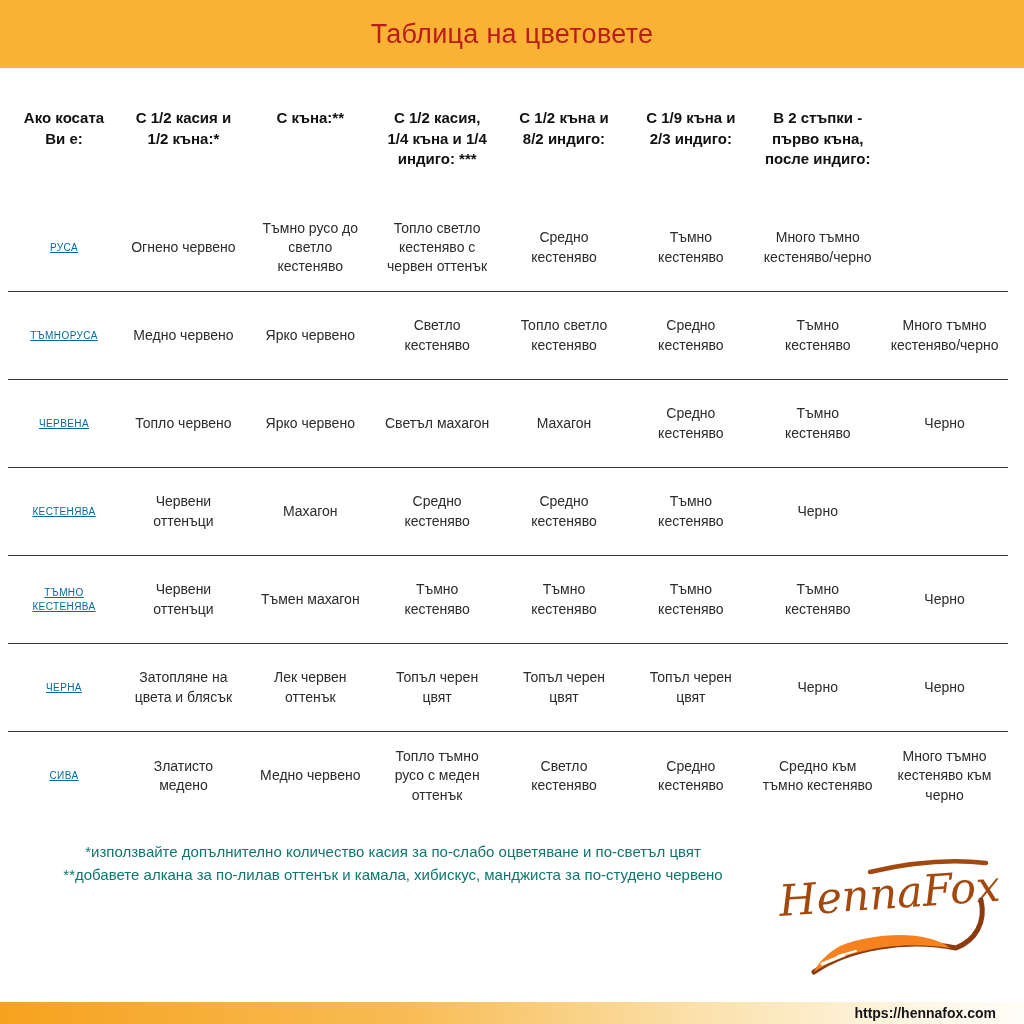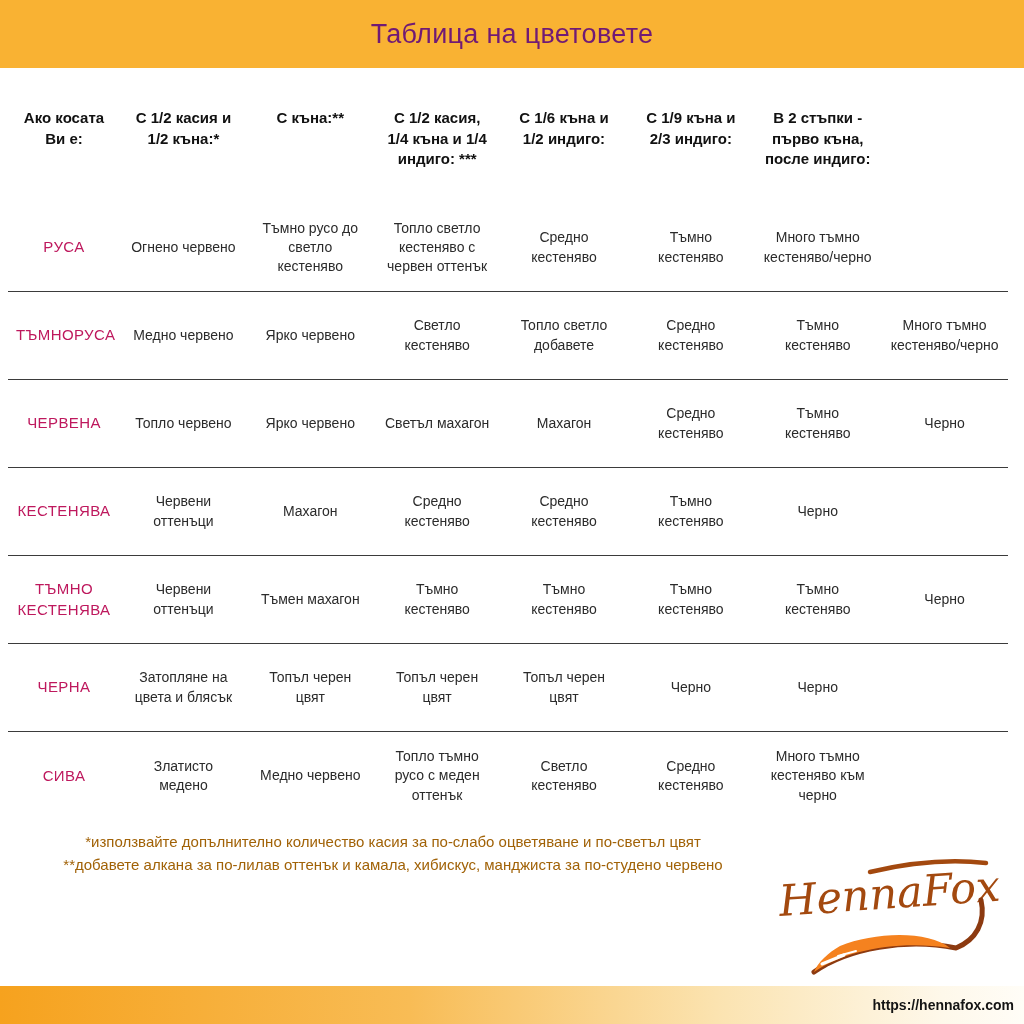--- a/index.html
+++ b/index.html
@@ -15,21 +15,21 @@
   .banner {
     height: 68px;
     background: #F9B233;
     display: flex;
     align-items: center;
     justify-content: center;
   }
   .banner h1 {
     font-size: 27px;
     font-weight: 400;
-    color: #701a75;
+    color: #b91c1c;
     letter-spacing: .3px;
   }
   
   .table-wrap { padding: 40px 12px 0 4px; }
   .color-table { width: 1000px; margin: 0 auto; }
   .trow {
     display: grid;
     grid-template-columns: 112px repeat(7, 1fr);
     align-items: center;
     min-height: 88px;
@@ -43,52 +43,53 @@
     color: #2b2b2b;
     padding: 6px 8px;
   }
   .hcell {
     font-weight: bold;
     font-size: 15px;
     color: #111;
     padding-top: 0;
   }
   .label {
-    font-size: 15px;
-    color: #be185d;
+    font-size: 10px;
+    color: #0369a1;
     letter-spacing: .4px;
+    text-decoration: underline;
   }
   
   .footnotes {
-    margin-top: 10px;
+    margin-top: 20px;
     margin-left: 28px;
     width: 730px;
     text-align: center;
     font-size: 15px;
     line-height: 1.55;
-    color: #a16207;
+    color: #0f766e;
   }
   
   .logo {
     position: absolute;
     right: 18px;
     bottom: 34px;
     width: 228px;
     height: 140px;
   }
   
   .footer-bar {
     position: absolute;
     left: 0; right: 0; bottom: 0;
-    height: 38px;
+    height: 22px;
     background: linear-gradient(90deg, #F6A21E 0%, #F8BC55 40%, #FBE3B0 70%, #FEF8EA 92%, #FFFDF7 100%);
     display: flex;
     align-items: center;
     justify-content: flex-end;
-    padding-right: 10px;
+    padding-right: 28px;
   }
   .footer-bar span {
     font-size: 14px;
     font-weight: bold;
     color: #141414;
   }
 </style>
 </head>
 <body>
 
@@ -96,39 +97,39 @@
   <h1>Таблица на цветовете</h1>
 </header>
 
 <main class="table-wrap">
   <div class="color-table">
       <div class="trow thead">
         <div class="tcell hcell">Ако косата Ви е:</div>
         <div class="tcell hcell">С 1/2 касия и 1/2 къна:*</div>
         <div class="tcell hcell">С къна:**</div>
         <div class="tcell hcell">С 1/2 касия, 1/4 къна и 1/4 индиго: ***</div>
-        <div class="tcell hcell">С 1/6 къна и 1/2 индиго:</div>
+        <div class="tcell hcell">С 1/2 къна и 8/2 индиго:</div>
         <div class="tcell hcell">С 1/9 къна и 2/3 индиго:</div>
         <div class="tcell hcell">В 2 стъпки - първо къна, после индиго:</div>
       </div>
       <div class="trow ruled">
         <div class="tcell label">РУСА</div>
         <div class="tcell">Огнено червено</div>
         <div class="tcell">Тъмно русо до светло кестеняво</div>
         <div class="tcell">Топло светло кестеняво с червен оттенък</div>
         <div class="tcell">Средно кестеняво</div>
         <div class="tcell">Тъмно кестеняво</div>
         <div class="tcell">Много тъмно кестеняво/черно</div>
       </div>
       <div class="trow ruled">
         <div class="tcell label">ТЪМНОРУСА</div>
         <div class="tcell">Медно червено</div>
         <div class="tcell">Ярко червено</div>
         <div class="tcell">Светло кестеняво</div>
-        <div class="tcell">Топло светло добавете</div>
+        <div class="tcell">Топло светло кестеняво</div>
         <div class="tcell">Средно кестеняво</div>
         <div class="tcell">Тъмно кестеняво</div>
         <div class="tcell">Много тъмно кестеняво/черно</div>
       </div>
       <div class="trow ruled">
         <div class="tcell label">ЧЕРВЕНА</div>
         <div class="tcell">Топло червено</div>
         <div class="tcell">Ярко червено</div>
         <div class="tcell">Светъл махагон</div>
         <div class="tcell">Махагон</div>
@@ -151,33 +152,35 @@
         <div class="tcell">Тъмен махагон</div>
         <div class="tcell">Тъмно кестеняво</div>
         <div class="tcell">Тъмно кестеняво</div>
         <div class="tcell">Тъмно кестеняво</div>
         <div class="tcell">Тъмно кестеняво</div>
         <div class="tcell">Черно</div>
       </div>
       <div class="trow ruled">
         <div class="tcell label">ЧЕРНА</div>
         <div class="tcell">Затопляне на цвета и блясък</div>
+        <div class="tcell">Лек червен оттенък</div>
         <div class="tcell">Топъл черен цвят</div>
         <div class="tcell">Топъл черен цвят</div>
         <div class="tcell">Топъл черен цвят</div>
         <div class="tcell">Черно</div>
         <div class="tcell">Черно</div>
       </div>
       <div class="trow">
         <div class="tcell label">СИВА</div>
         <div class="tcell">Златисто медено</div>
         <div class="tcell">Медно червено</div>
         <div class="tcell">Топло тъмно русо с меден оттенък</div>
         <div class="tcell">Светло кестеняво</div>
         <div class="tcell">Средно кестеняво</div>
+        <div class="tcell">Средно към тъмно кестеняво</div>
         <div class="tcell">Много тъмно кестеняво към черно</div>
       </div>
     </div>
 </main>
 
 <section class="footnotes">
     <div class="fnote">*използвайте допълнително количество касия за по-слабо оцветяване и по-светъл цвят</div>
     <div class="fnote">**добавете алкана за по-лилав оттенък и камала, хибискус, манджиста за по-студено червено</div>
   </section>
 

